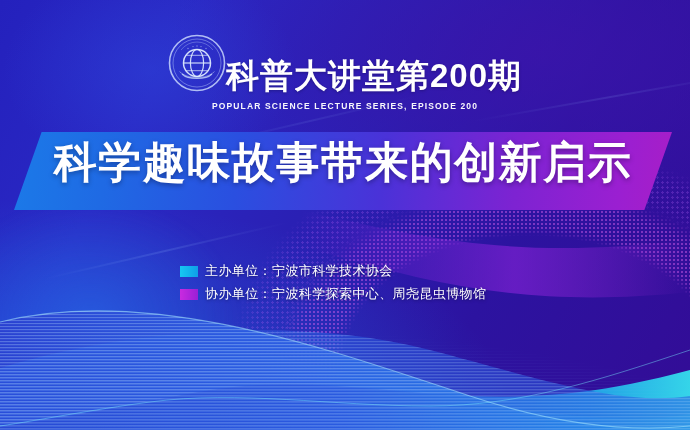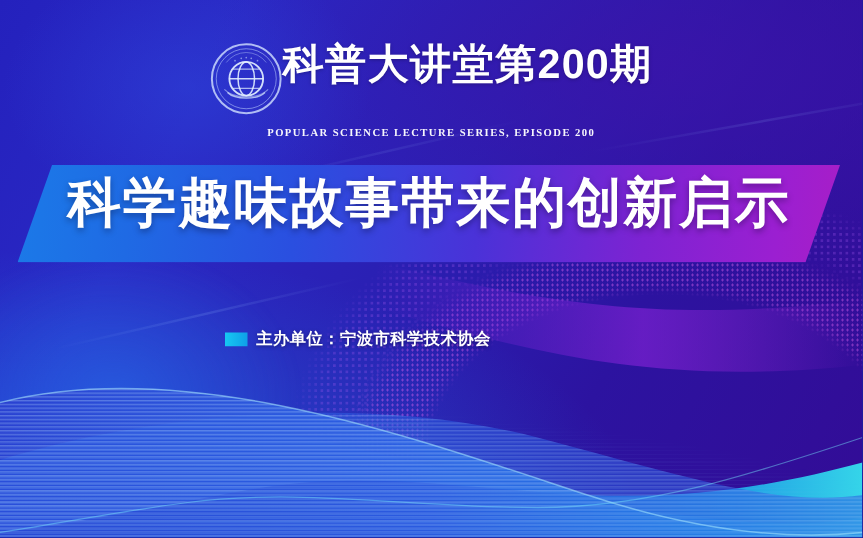--- a/index.html
+++ b/index.html
@@ -64,40 +64,39 @@
     -webkit-mask-image:radial-gradient(160% 120% at 18% 120%, #000 0%, #000 38%, rgba(0,0,0,0) 62%);
     mask-image:radial-gradient(160% 120% at 18% 120%, #000 0%, #000 38%, rgba(0,0,0,0) 62%);
     opacity:.75;
   }
 
   
   .header{
     position:absolute; left:0; top:34px; width:690px;
     display:flex; flex-direction:column; align-items:center;
   }
-  .header-row{ display:flex; align-items:flex-start; }
+  .header-row{ display:flex; align-items:flex-end; }
   .emblem{ width:58px; height:58px; flex:0 0 58px; }
   .header-title{
     color:#ffffff;
     font-size:33px;
     font-weight:bold;
     letter-spacing:1px;
     line-height:1;
     text-shadow:0 1px 3px rgba(0,0,0,.25);
     white-space:nowrap;
   }
   .header-sub{
     margin-top:9px;
     color:#ffffff;
     font-size:8.5px;
     font-weight:bold;
     letter-spacing:1.15px;
     white-space:nowrap;
     opacity:.96;
-    font-family:Liberation Serif, serif;
   }
 
   
   .title-band{
     position:absolute;
     left:14px; top:132px;
     width:658px; height:78px;
     background:linear-gradient(96deg,#1b7ae8 0%, #1f6ae4 14%, #2a4fe0 34%, #4a32d8 56%, #7d23d2 76%, #9b1fd1 92%, #a81ec7 100%);
     clip-path:polygon(4.2% 0%, 100% 0%, 95.8% 100%, 0% 100%);
     box-shadow:0 6px 22px rgba(10,10,90,.35);
@@ -118,21 +117,21 @@
     position:absolute; left:180px; top:262px;
     display:flex; flex-direction:column; gap:5px;
   }
   .org-line{ display:flex; align-items:center; gap:7px; }
   .org-marker{ width:18px; height:11px; flex:0 0 18px; }
   .org-marker.host{ background:linear-gradient(90deg,#16c8f2,#0f9fe8); }
   .org-marker.co{ background:linear-gradient(90deg,#c92ae0,#9a1fd6); }
   .org-text{
     color:#ffffff;
     font-size:13px;
-    font-weight:bold;
+    font-weight:normal;
     letter-spacing:.4px;
     white-space:nowrap;
     text-shadow:0 1px 3px rgba(0,0,40,.5);
   }
 </style>
 </head>
 <body>
 
 <div class="poster">
 
@@ -229,15 +228,19 @@
   </div>
 
   <div class="title-band"></div>
   <div class="title-band-text">科学趣味故事带来的创新启示</div>
 
   <div class="org-block">
     <div class="org-line">
       <span class="org-marker host"></span>
       <span class="org-text">主办单位：宁波市科学技术协会</span>
     </div>
+    <div class="org-line">
+      <span class="org-marker co"></span>
+      <span class="org-text">协办单位：宁波科学探索中心、周尧昆虫博物馆</span>
+    </div>
   </div>
 
 </div>
 
 </body></html>

